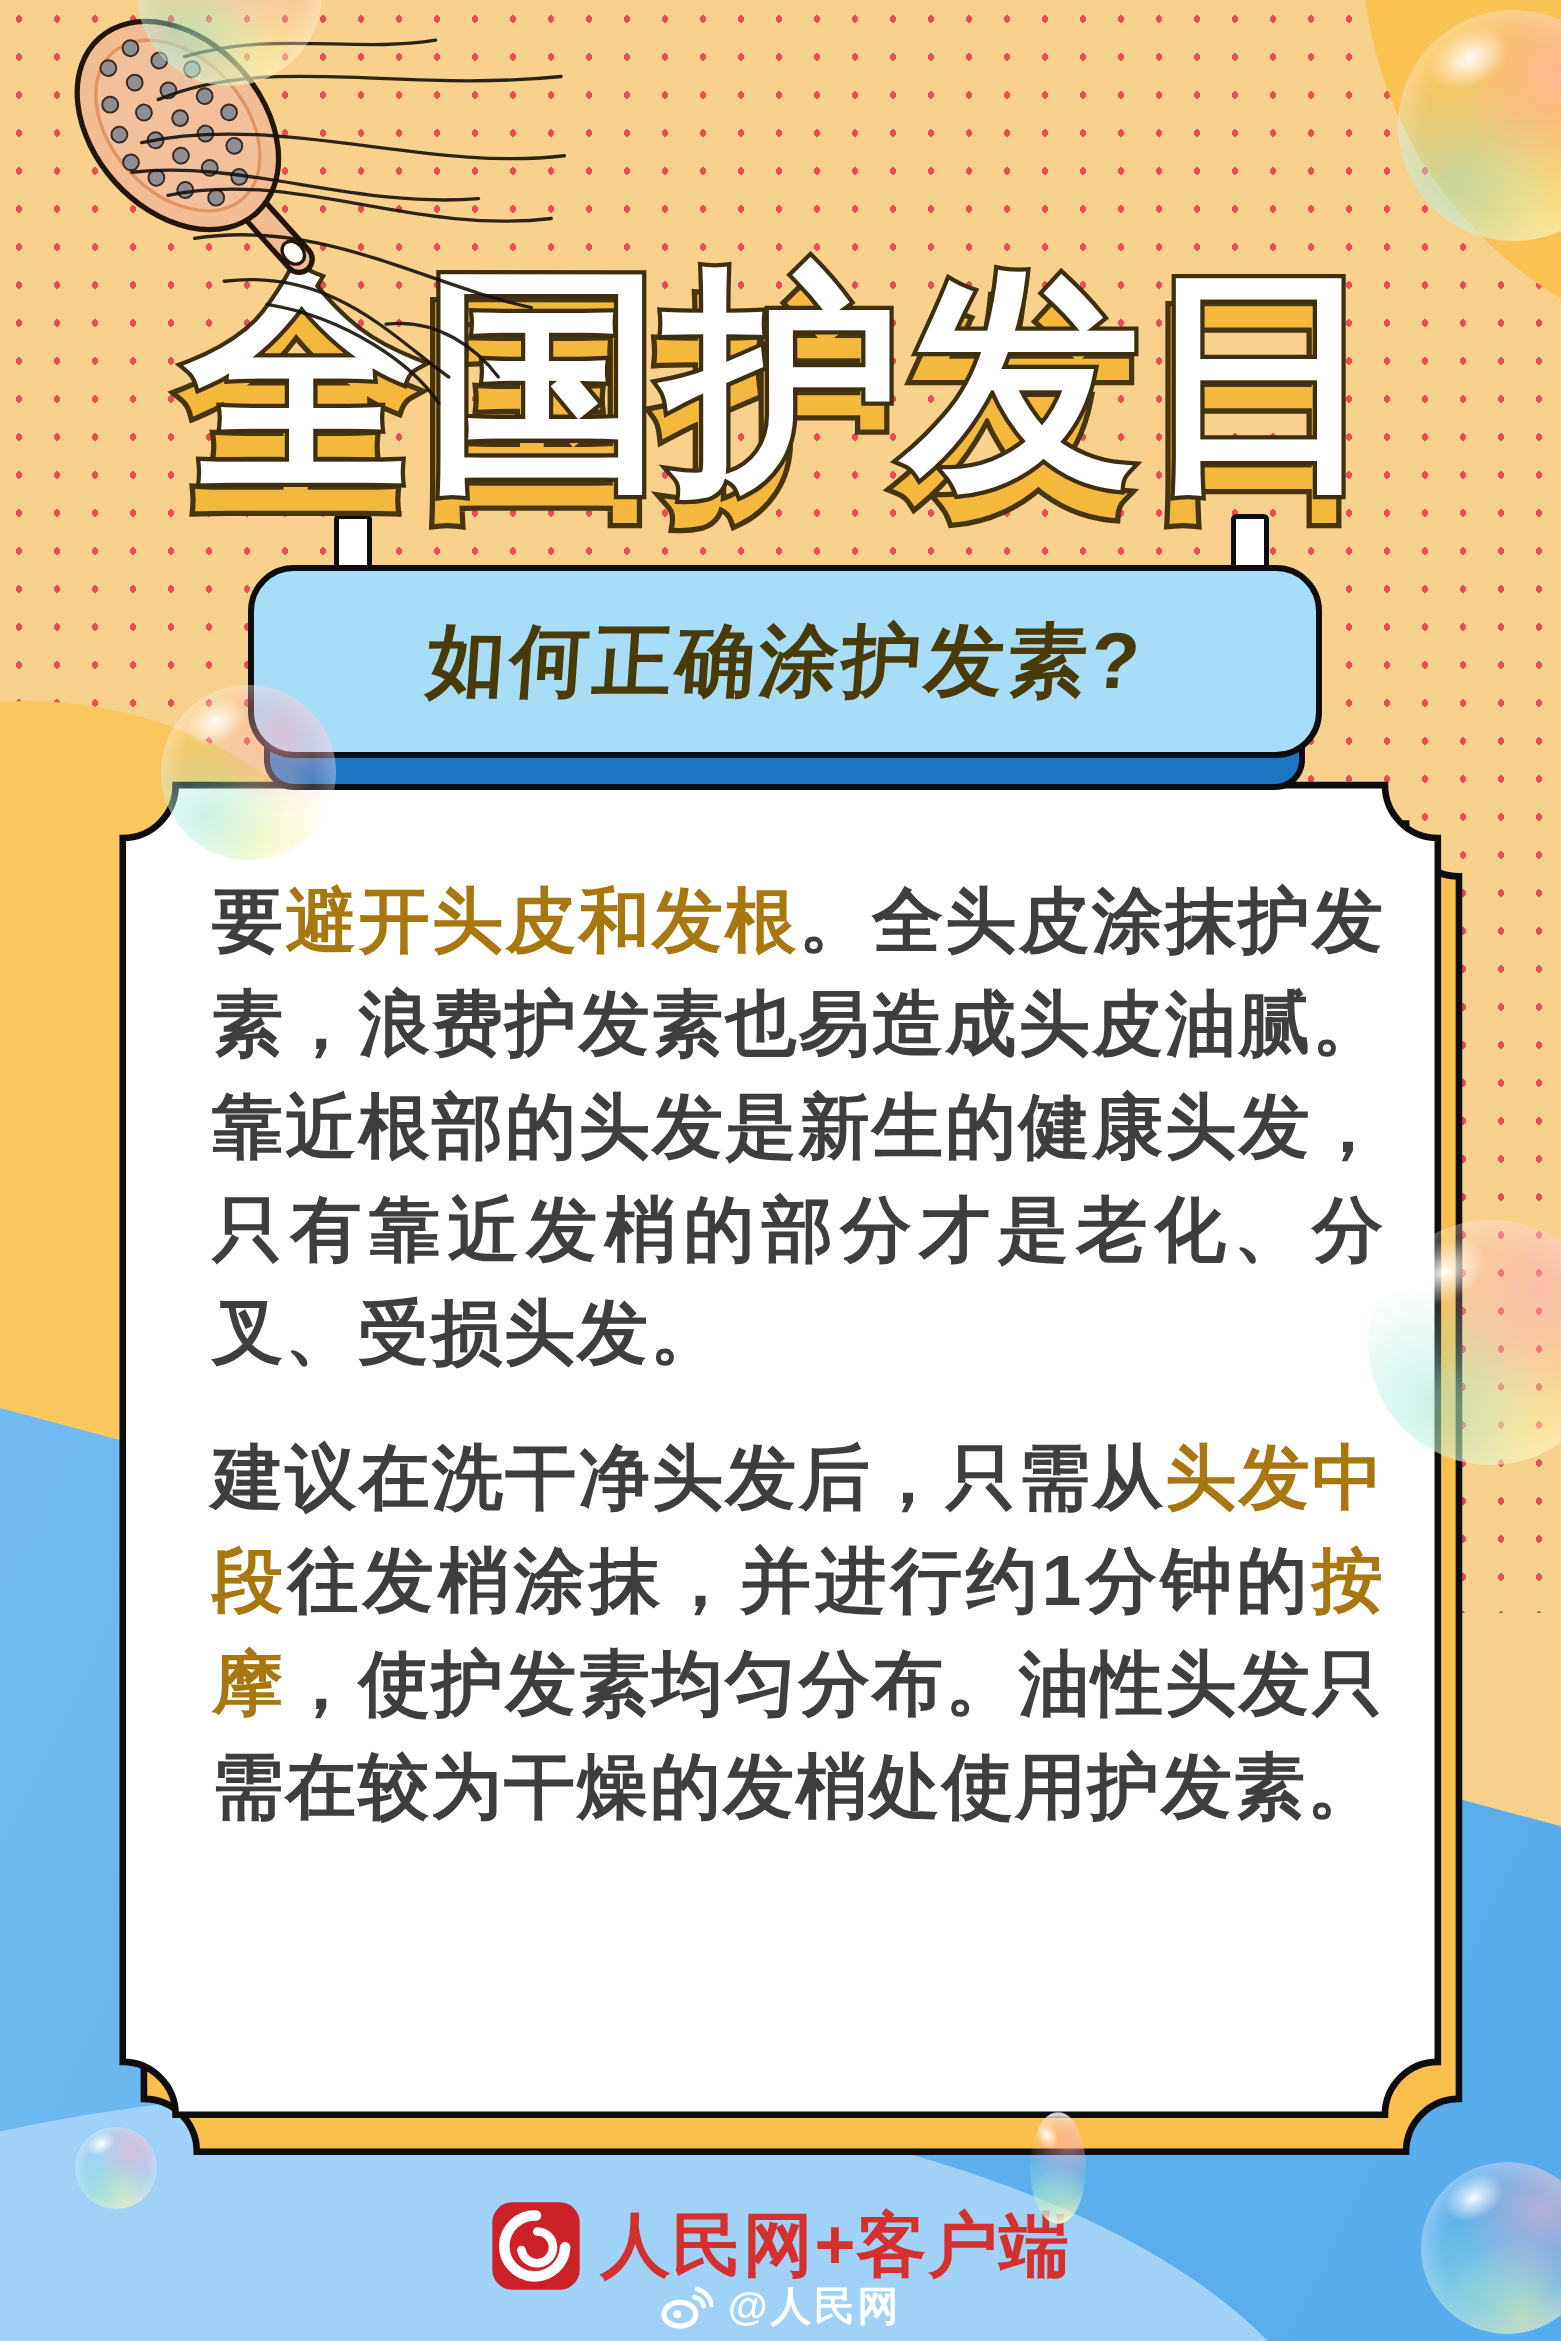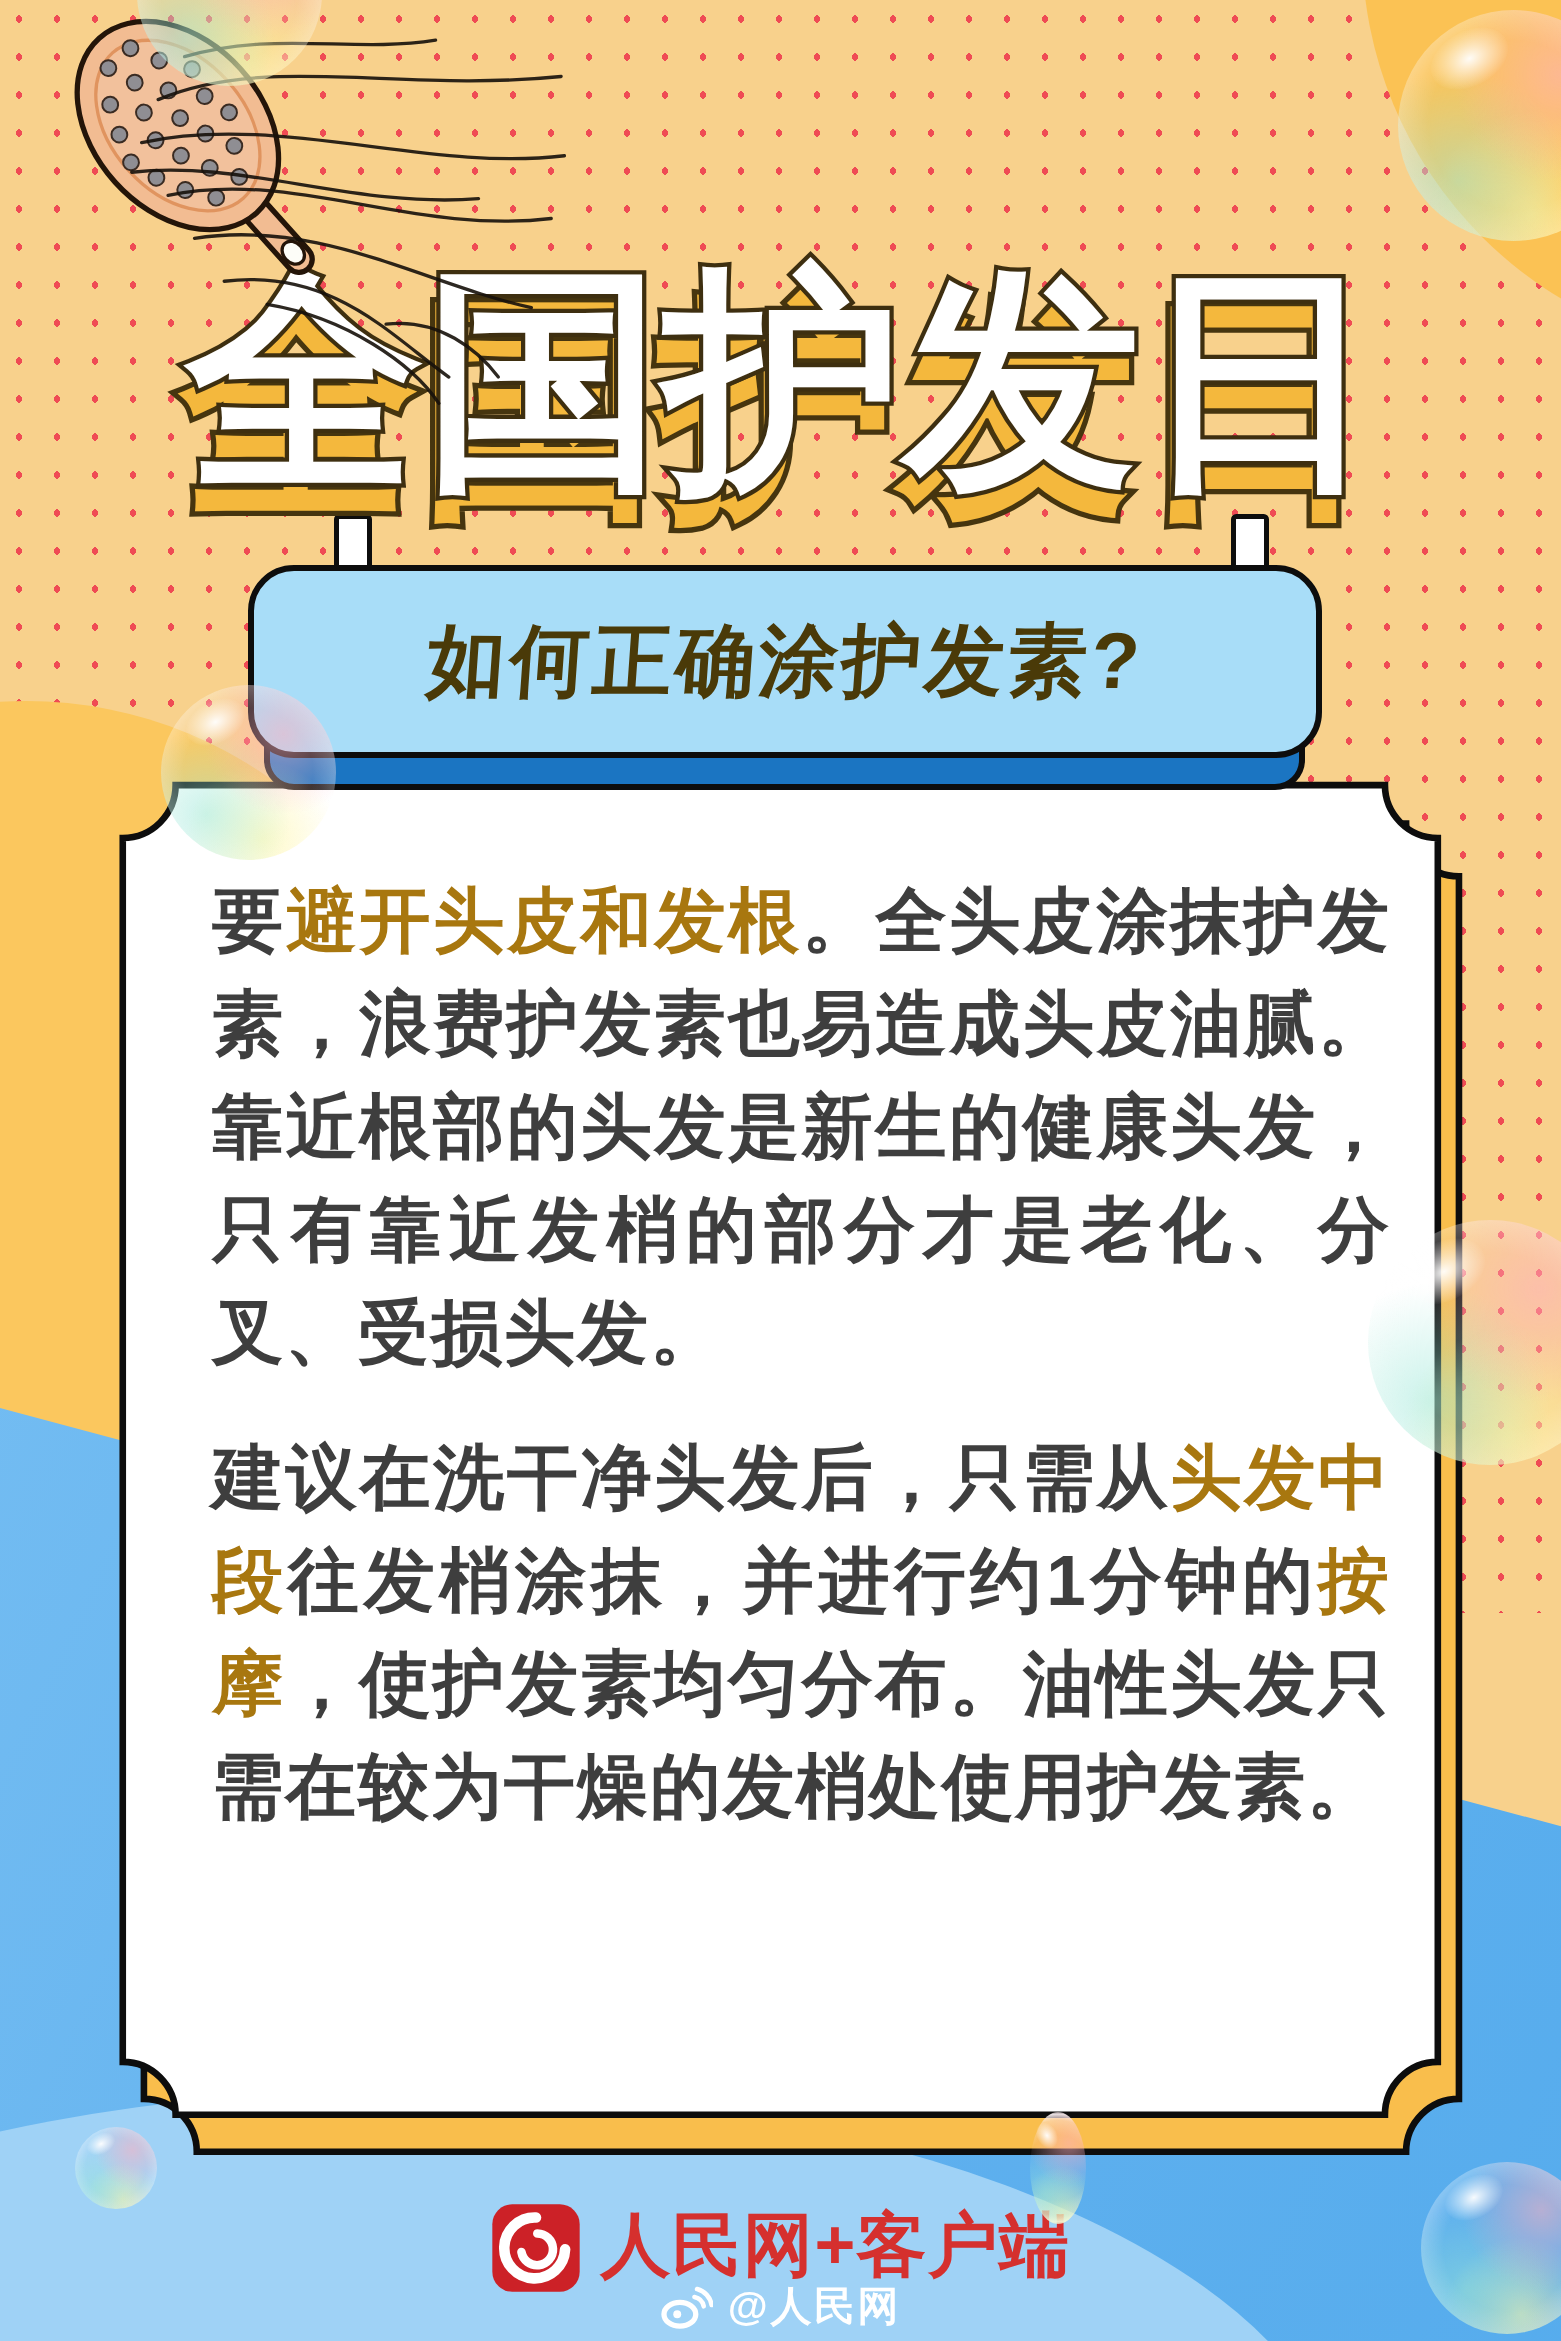--- a/index.html
+++ b/index.html
@@ -65,26 +65,26 @@
     font-size:79px;font-weight:bold;color:#4A3A08;letter-spacing:4px;
     transform:skewX(-4deg);white-space:nowrap;
   }
   
   .card-svg{position:absolute;left:93px;top:760px;z-index:10;}
   .card-text{
     position:absolute;left:212px;top:870px;width:1179px;z-index:12;
     font-size:71px;font-weight:bold;color:#3E3E3E;line-height:1.45;
     letter-spacing:2px;text-align:justify;
   }
-  .card-text p{margin:0 0 42px 0;}
+  .card-text p{margin:0 6px 42px 0;}
   .gold{color:#A8770F;}
   
   .footer-row{
     position:absolute;left:0;top:2199px;width:100%;z-index:12;
-    display:flex;align-items:flex-end;justify-content:center;gap:20px;
+    display:flex;align-items:center;justify-content:center;gap:20px;
   }
   .brand-label{font-size:70px;font-weight:bold;color:#D5302E;letter-spacing:1.3px;white-space:nowrap;}
   .weibo-row{
     position:absolute;left:0;top:2279px;width:100%;z-index:12;
     display:flex;align-items:center;justify-content:center;gap:15px;
   }
   .weibo-label{font-size:41px;font-weight:bold;color:#FFFFFF;letter-spacing:2.6px;white-space:nowrap;}
 </style>
 </head>
 <body>

